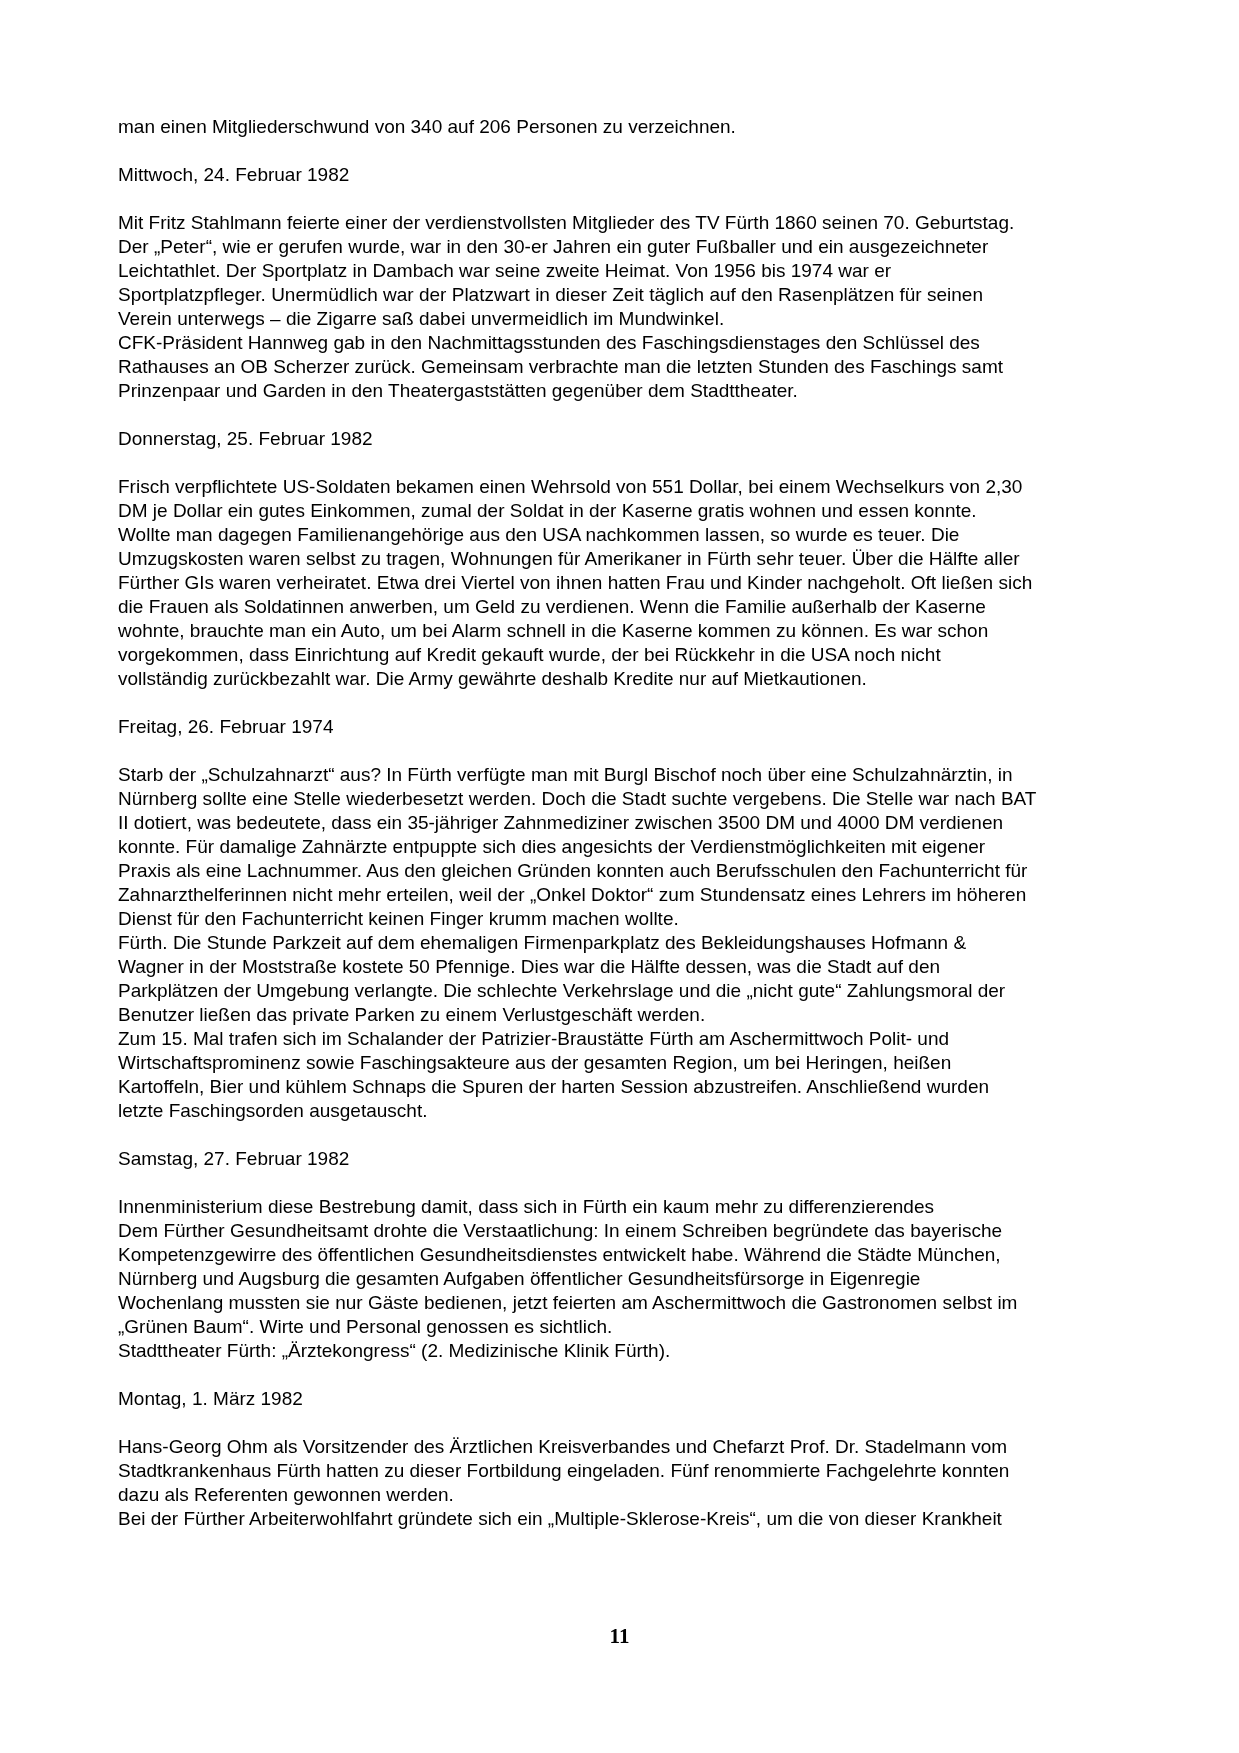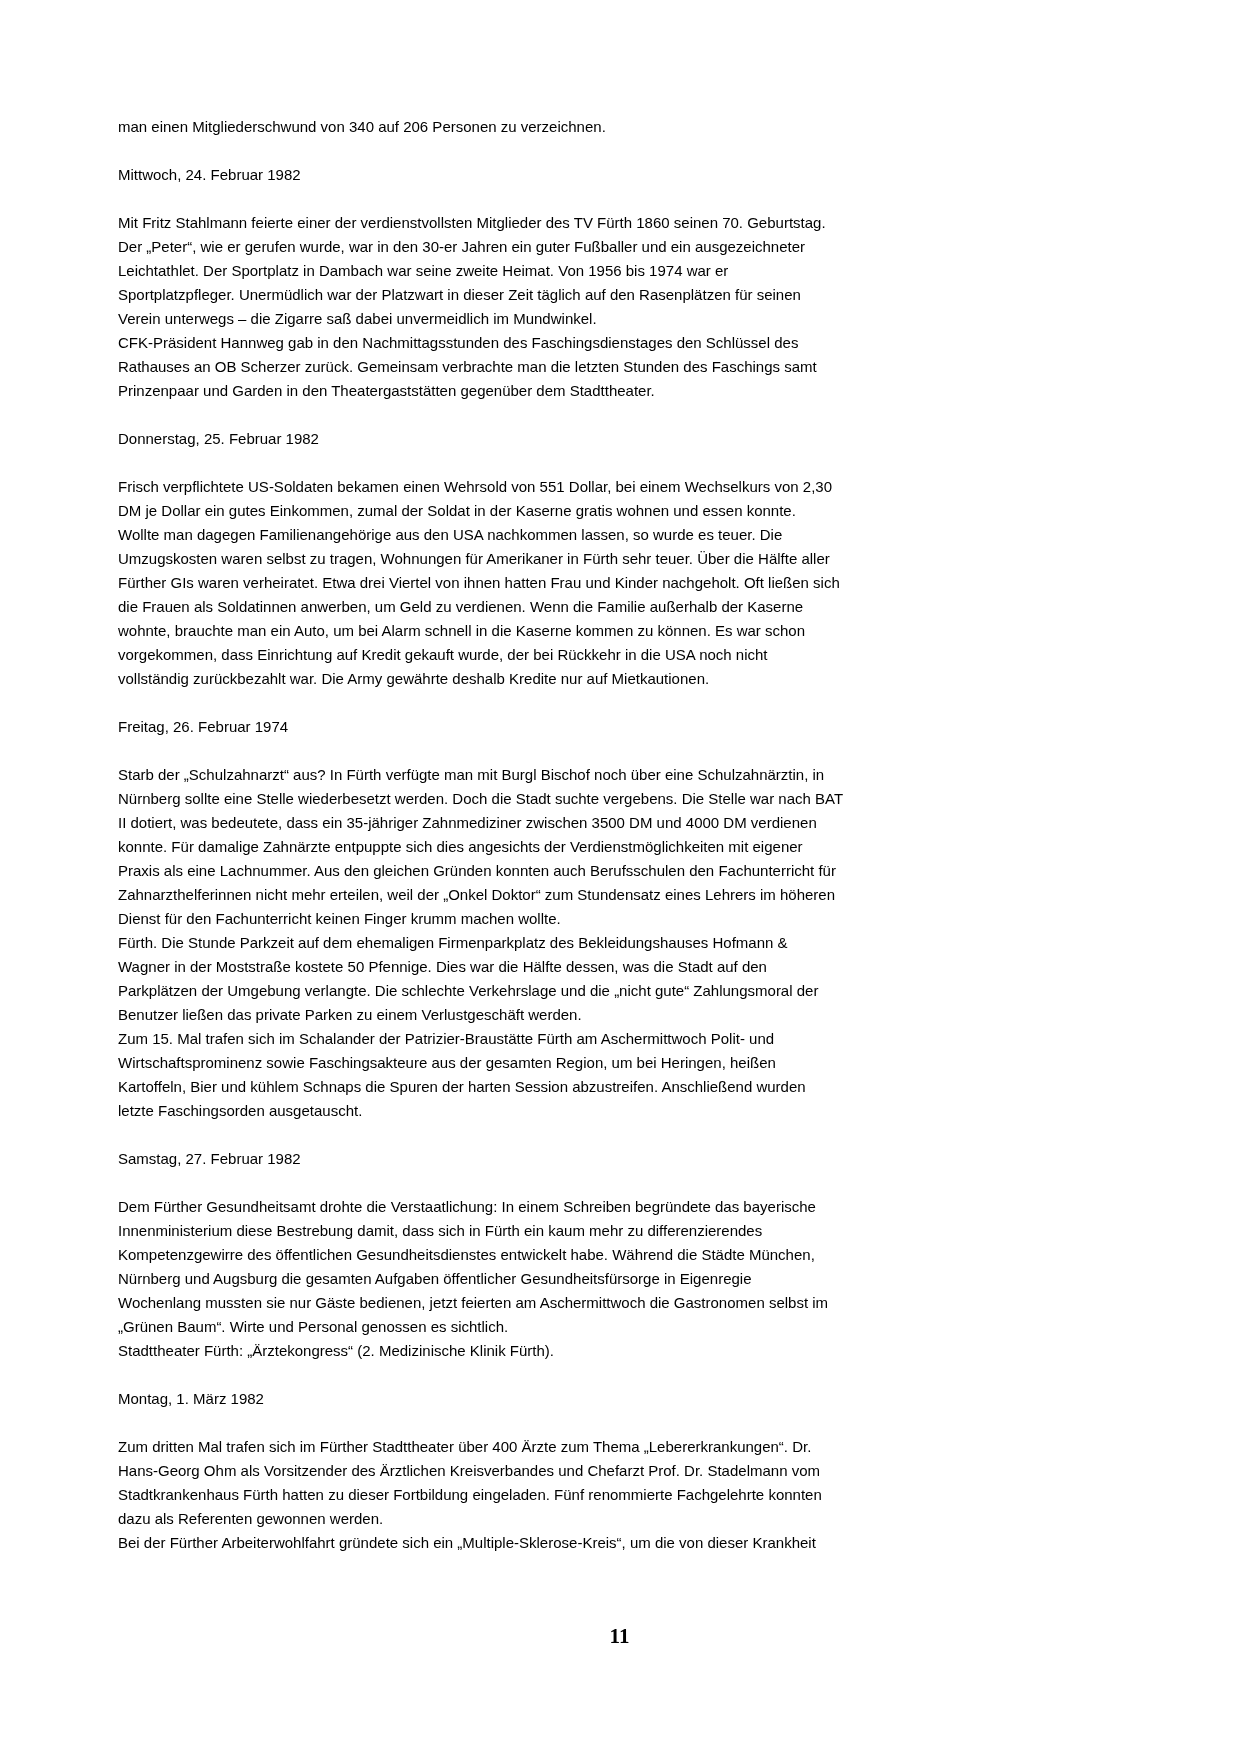--- a/index.html
+++ b/index.html
@@ -12,21 +12,21 @@
   }
   .page {
     box-sizing: border-box;
     width: 1239px; height: 1753px;
     padding: 115px 0 0 118px;
     position: relative;
     background: #ffffff;
   }
   .para { margin: 0; }
   .line, .heading {
-    font-size: 15px;
+    font-size: 19px;
     line-height: 24px;
     white-space: pre;
     letter-spacing: 0px;
   }
   .heading {
     font-weight: 400;
     margin: 24px 0;
   }
   .page-number {
     position: absolute;
@@ -84,31 +84,30 @@
         <div class="line">Wagner in der Moststraße kostete 50 Pfennige. Dies war die Hälfte dessen, was die Stadt auf den</div>
         <div class="line">Parkplätzen der Umgebung verlangte. Die schlechte Verkehrslage und die „nicht gute“ Zahlungsmoral der</div>
         <div class="line">Benutzer ließen das private Parken zu einem Verlustgeschäft werden.</div>
         <div class="line">Zum 15. Mal trafen sich im Schalander der Patrizier-Braustätte Fürth am Aschermittwoch Polit- und</div>
         <div class="line">Wirtschaftsprominenz sowie Faschingsakteure aus der gesamten Region, um bei Heringen, heißen</div>
         <div class="line">Kartoffeln, Bier und kühlem Schnaps die Spuren der harten Session abzustreifen. Anschließend wurden</div>
         <div class="line">letzte Faschingsorden ausgetauscht.</div>
       </div>
       <div class="heading">Samstag, 27. Februar 1982</div>
       <div class="para">
+        <div class="line">Innenministerium diese Bestrebung damit, dass sich in Fürth ein kaum mehr zu differenzierendes</div>
         <div class="line">Dem Fürther Gesundheitsamt drohte die Verstaatlichung: In einem Schreiben begründete das bayerische</div>
-        <div class="line">Innenministerium diese Bestrebung damit, dass sich in Fürth ein kaum mehr zu differenzierendes</div>
         <div class="line">Kompetenzgewirre des öffentlichen Gesundheitsdienstes entwickelt habe. Während die Städte München,</div>
         <div class="line">Nürnberg und Augsburg die gesamten Aufgaben öffentlicher Gesundheitsfürsorge in Eigenregie</div>
         <div class="line">Wochenlang mussten sie nur Gäste bedienen, jetzt feierten am Aschermittwoch die Gastronomen selbst im</div>
         <div class="line">„Grünen Baum“. Wirte und Personal genossen es sichtlich.</div>
         <div class="line">Stadttheater Fürth: „Ärztekongress“ (2. Medizinische Klinik Fürth).</div>
       </div>
       <div class="heading">Montag, 1. März 1982</div>
       <div class="para">
-        <div class="line">Zum dritten Mal trafen sich im Fürther Stadttheater über 400 Ärzte zum Thema „Lebererkrankungen“. Dr.</div>
         <div class="line">Hans-Georg Ohm als Vorsitzender des Ärztlichen Kreisverbandes und Chefarzt Prof. Dr. Stadelmann vom</div>
         <div class="line">Stadtkrankenhaus Fürth hatten zu dieser Fortbildung eingeladen. Fünf renommierte Fachgelehrte konnten</div>
         <div class="line">dazu als Referenten gewonnen werden.</div>
         <div class="line">Bei der Fürther Arbeiterwohlfahrt gründete sich ein „Multiple-Sklerose-Kreis“, um die von dieser Krankheit</div>
       </div>
     </div>
   <div class="page-number">11</div>
 </div>
 
 </body></html>

